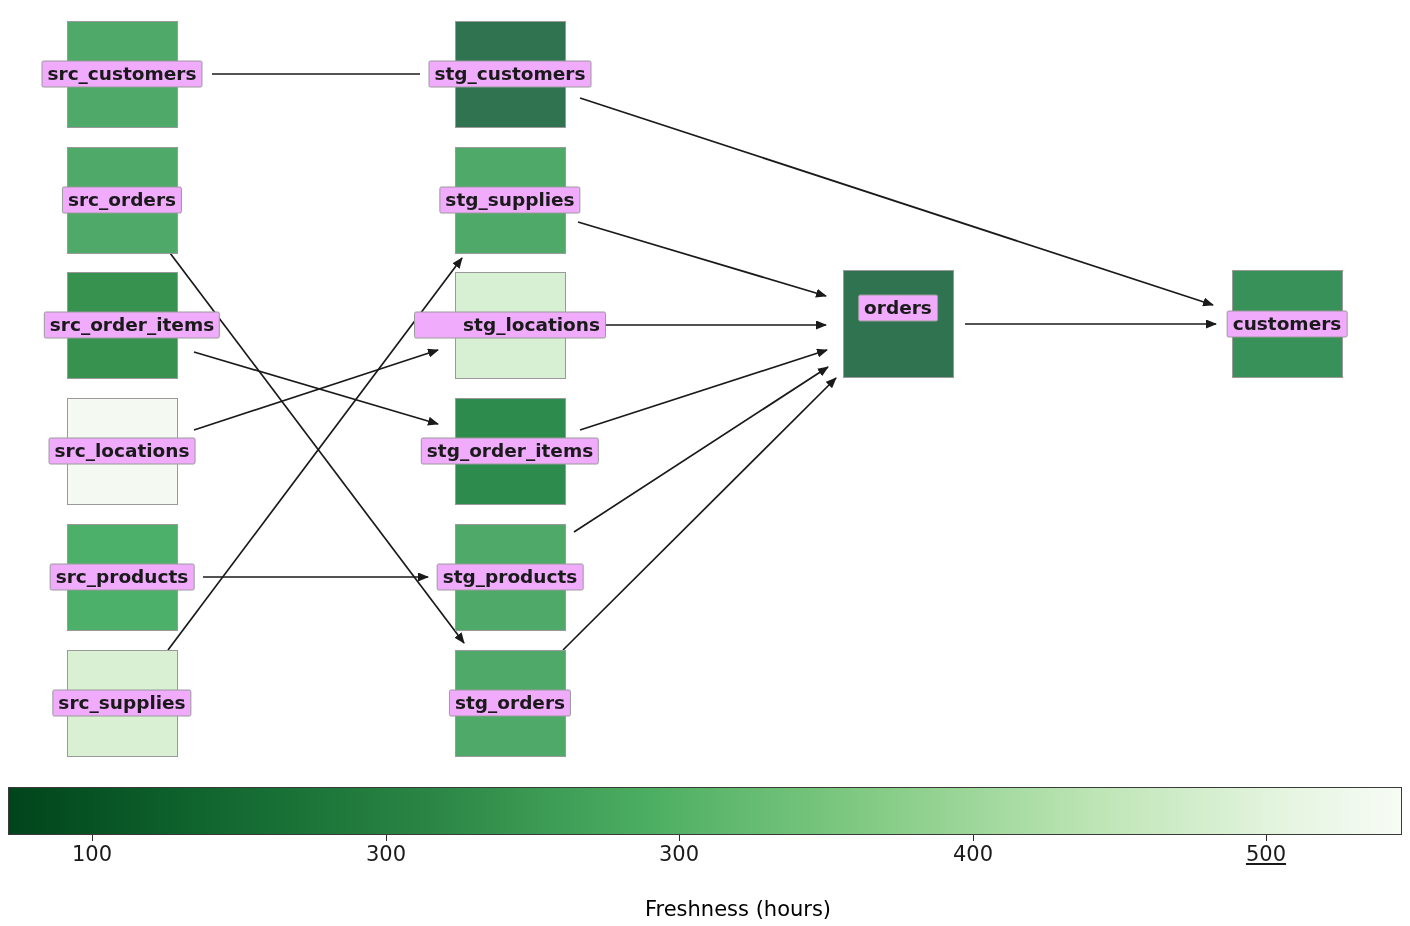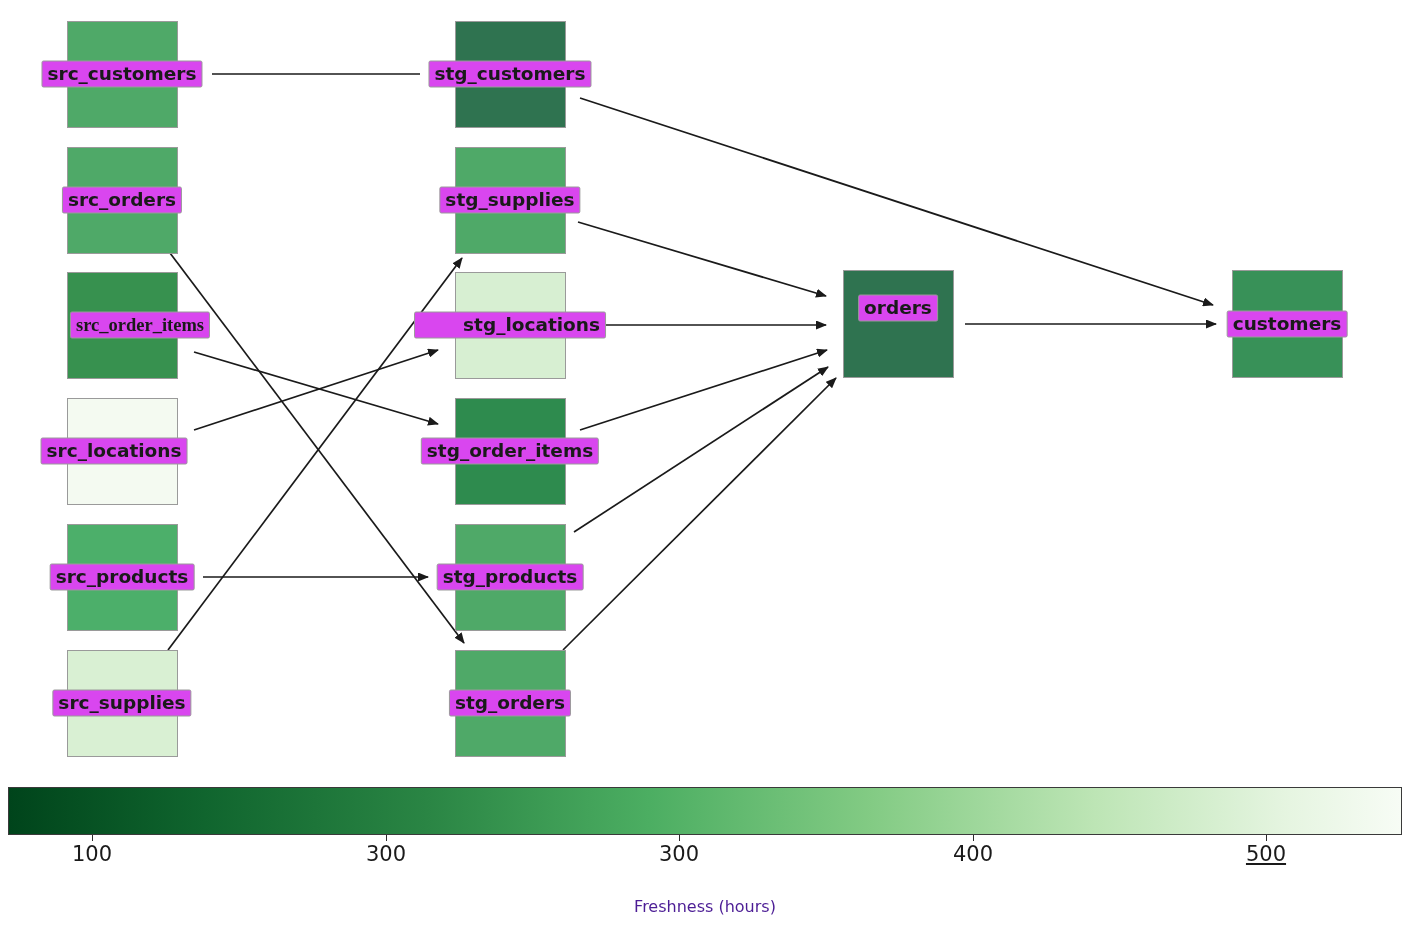--- a/index.html
+++ b/index.html
@@ -25,21 +25,21 @@
     height: 926px;
   }
   .node-rect {
     position: absolute;
     box-sizing: border-box;
     border: 1px solid #9a9a9a;
   }
   .node-label {
     position: absolute;
     transform: translate(-50%, -50%);
-    background: #d946ef;
+    background: #f0abfc;
     border: 1px solid #9a9a9a;
     border-radius: 2px;
     padding: 2px 5px 3px 5px;
     font-family: "DejaVu Sans", sans-serif;
     font-weight: bold;
     font-size: 18.5px;
     line-height: 20px;
     color: #1a1a1a;
     white-space: nowrap;
   }
@@ -71,26 +71,26 @@
     position: absolute;
     top: 55px;
     transform: translateX(-50%);
     font-family: "DejaVu Sans", sans-serif;
     font-size: 21px;
     color: #1a1a1a;
     white-space: nowrap;
   }
   #colorbar-title {
     position: absolute;
-    left: 705px;
+    left: 738px;
     top: 897px;
     transform: translateX(-50%);
     font-family: "DejaVu Sans", sans-serif;
-    font-size: 16px;
-    color: #4c1d95;
+    font-size: 21px;
+    color: #000000;
     white-space: nowrap;
   }
 </style>
 </head>
 <body>
 
 <div id="canvas">
 
   <svg id="graph-svg" viewBox="0 0 1410 926">
     <defs>
@@ -141,22 +141,22 @@
   <div class="node-rect" style="left:455px; top:272px; width:111px; height:107px; background:#d7efd2;"></div>
   <div class="node-rect" style="left:455px; top:398px; width:111px; height:107px; background:#2e8b4e;"></div>
   <div class="node-rect" style="left:455px; top:524px; width:111px; height:107px; background:#4fa968;"></div>
   <div class="node-rect" style="left:455px; top:650px; width:111px; height:107px; background:#4fa968;"></div>
 
   <div class="node-rect" style="left:843px;  top:270px; width:111px; height:108px; background:#2f7350;"></div>
   <div class="node-rect" style="left:1232px; top:270px; width:111px; height:108px; background:#389158;"></div>
 
   <div class="node-label" style="left:122px;  top:74px;">src_customers</div>
   <div class="node-label" style="left:122px;  top:200px;">src_orders</div>
-  <div class="node-label" style="left:140px;  top:325px;font-family:Liberation Serif, serif;">src_order_items</div>
-  <div class="node-label" style="left:114px;  top:451px;">src_locations</div>
+  <div class="node-label" style="left:132px;  top:325px;">src_order_items</div>
+  <div class="node-label" style="left:122px;  top:451px;">src_locations</div>
   <div class="node-label" style="left:122px;  top:577px;">src_products</div>
   <div class="node-label" style="left:122px;  top:703px;">src_supplies</div>
 
   <div class="node-label" style="left:510px;  top:74px;">stg_customers</div>
   <div class="node-label" style="left:510px;  top:200px;">stg_supplies</div>
   <div class="node-label" style="left:510px;  top:325px;padding-left:48px;">stg_locations</div>
   <div class="node-label" style="left:510px;  top:451px;">stg_order_items</div>
   <div class="node-label" style="left:510px;  top:577px;">stg_products</div>
   <div class="node-label" style="left:510px;  top:703px;">stg_orders</div>
 

